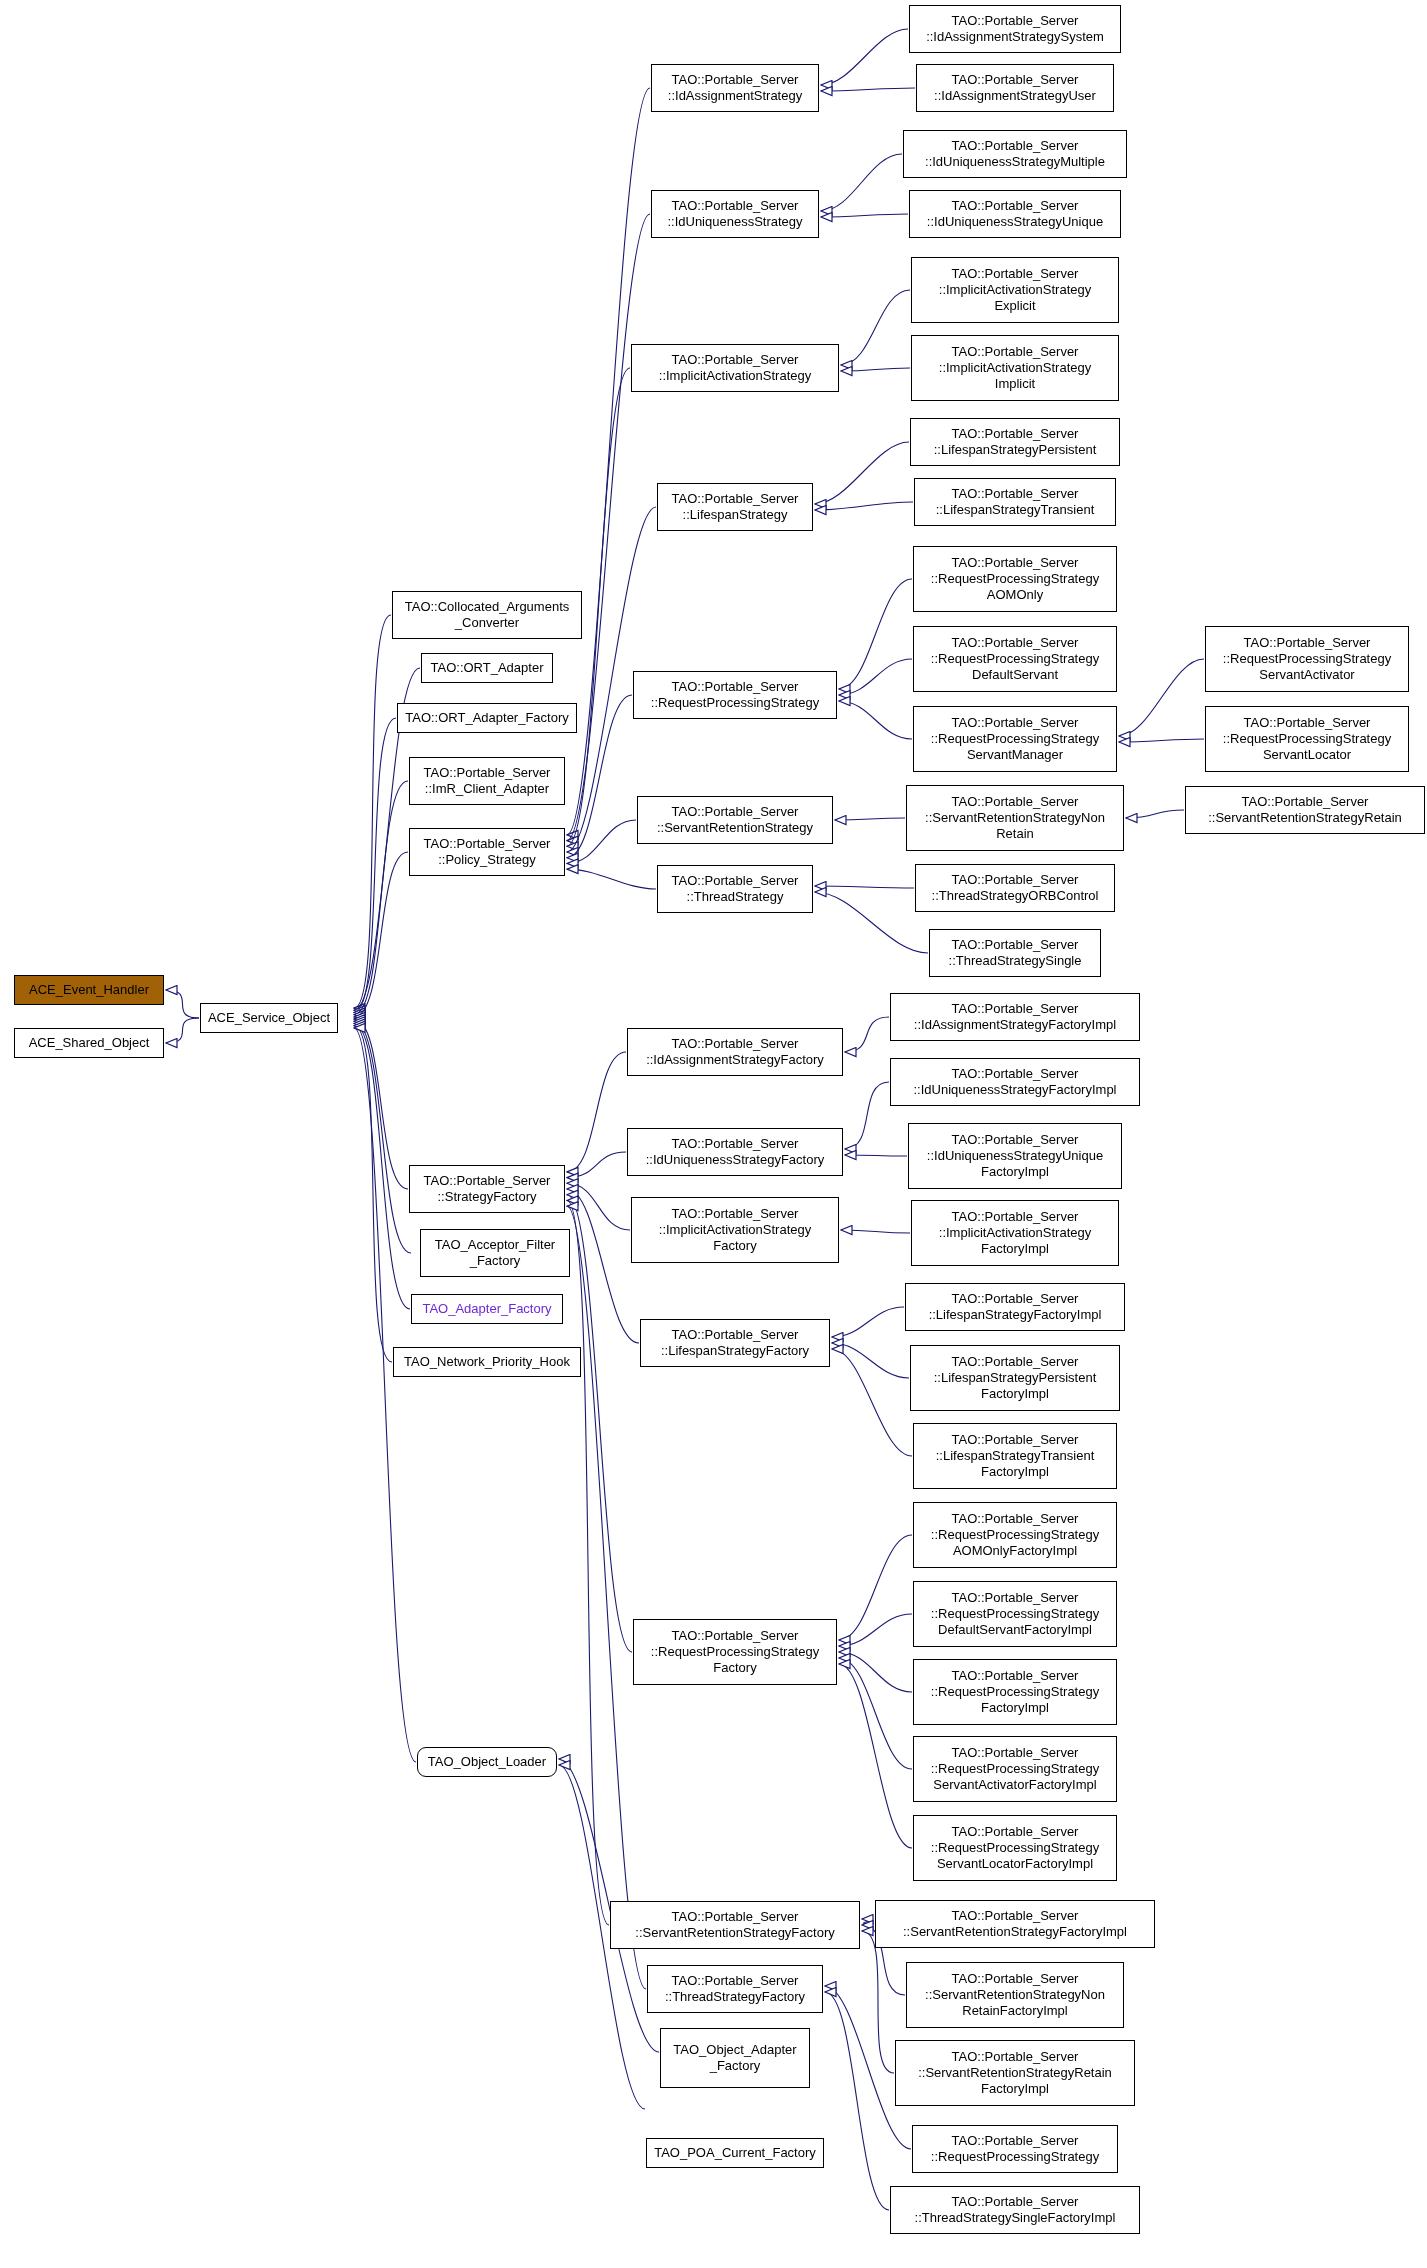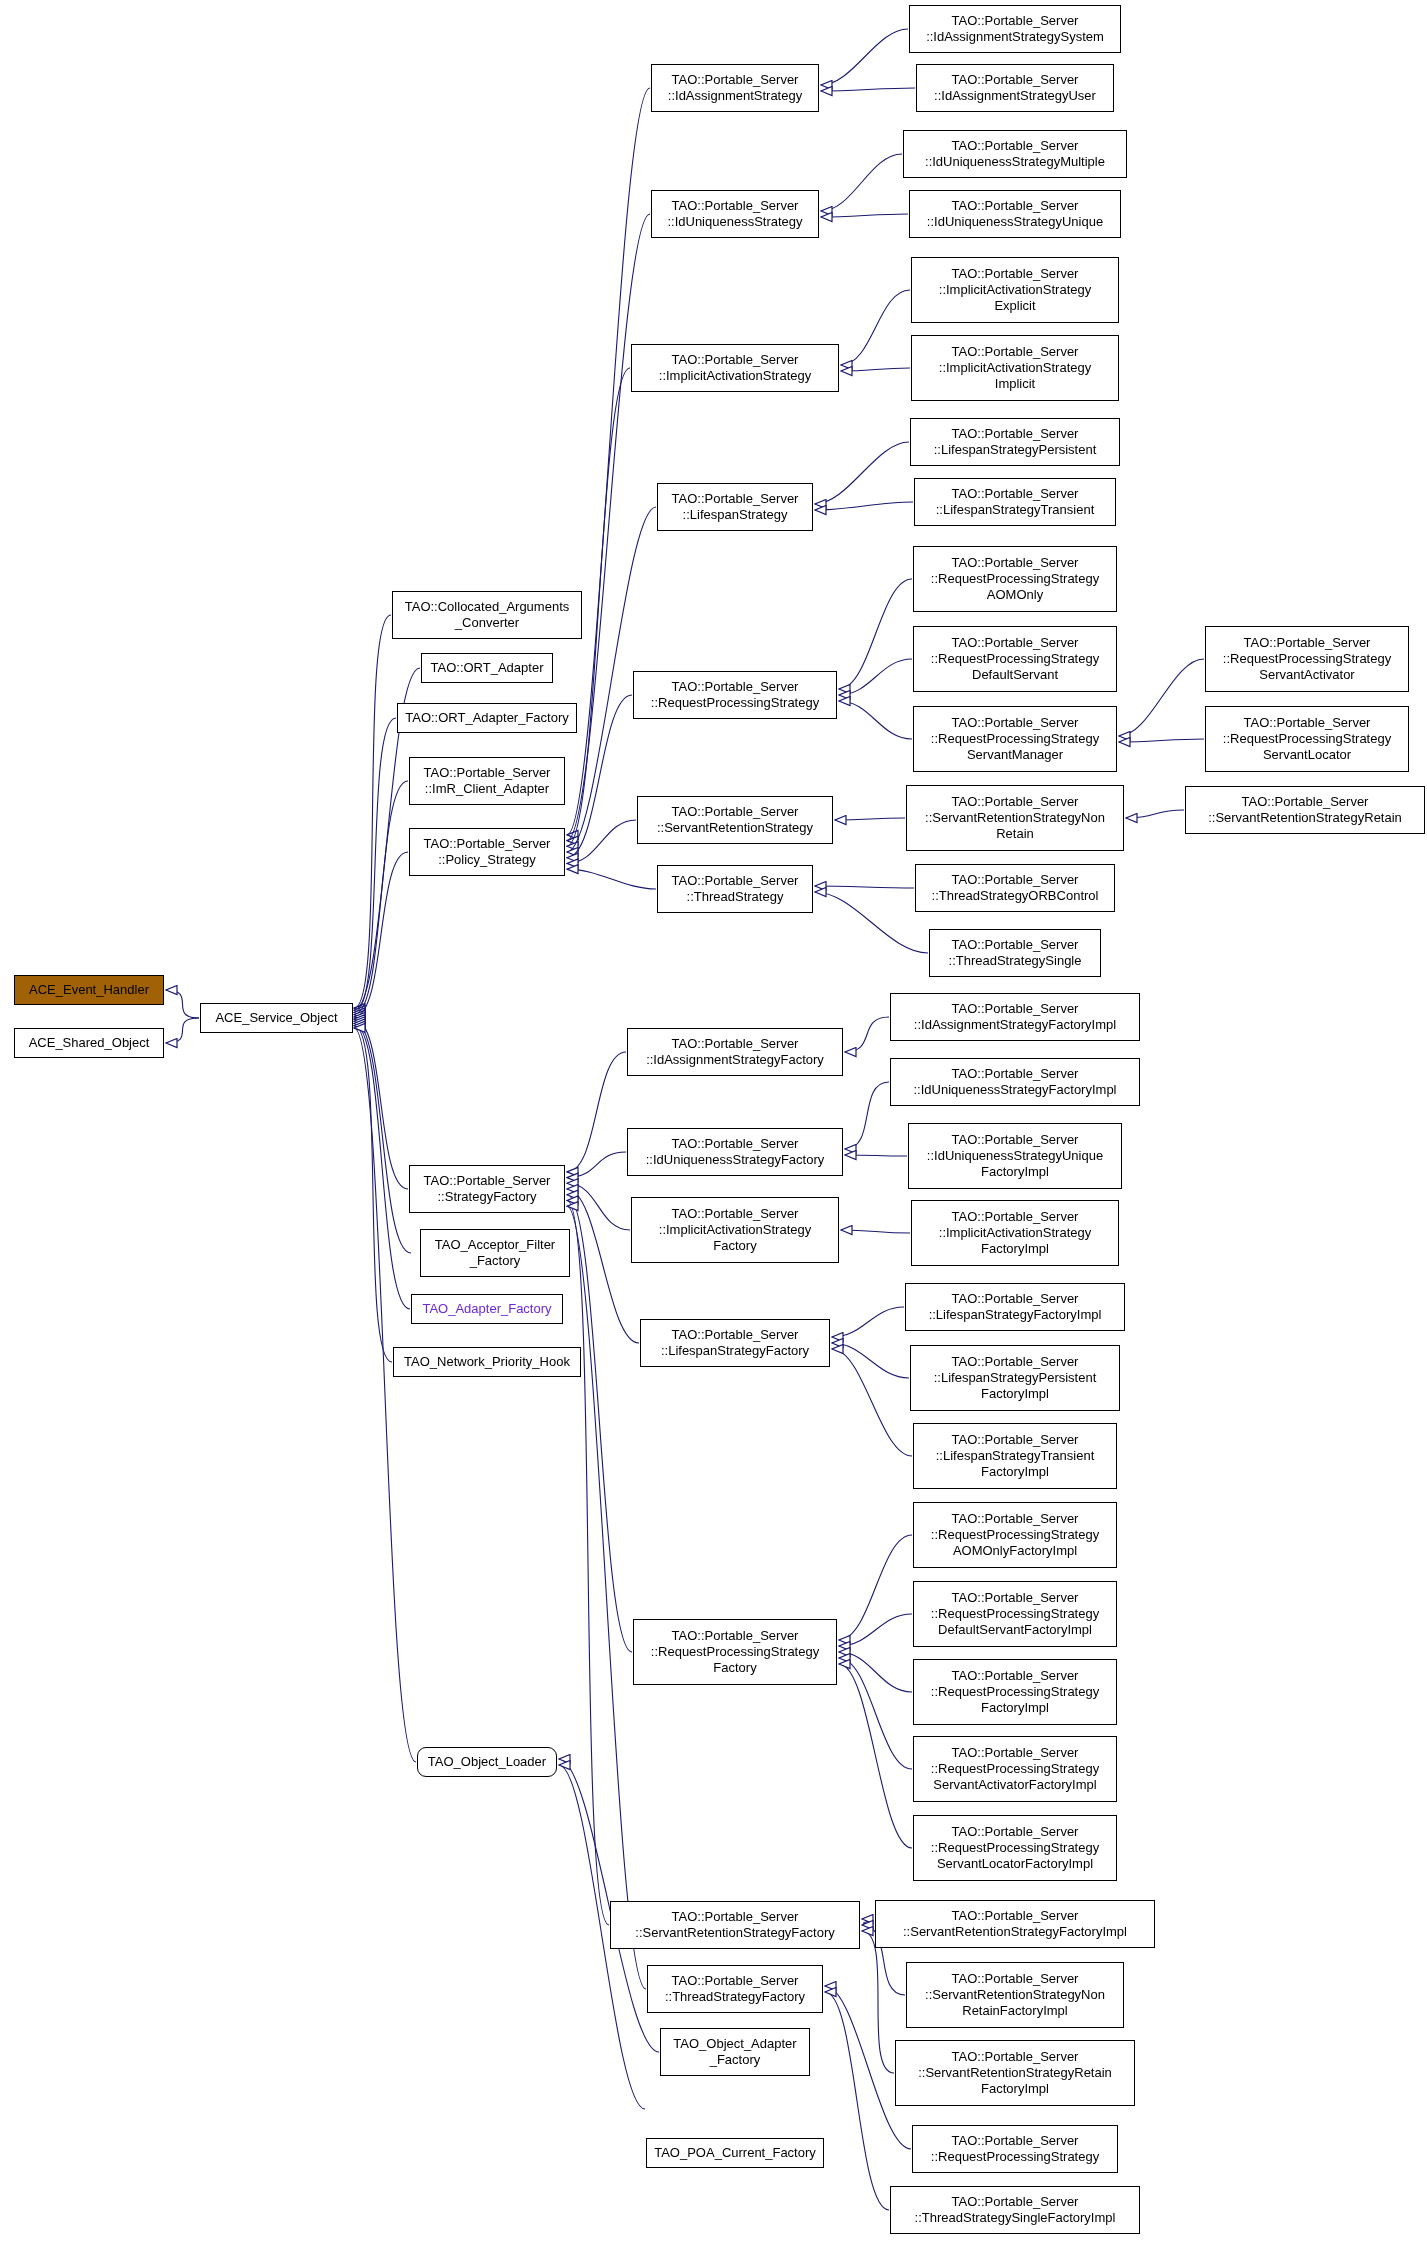--- a/index.html
+++ b/index.html
@@ -128,21 +128,21 @@
         <path d="M 1184 810 C 1152 810, 1158 818, 1126 818" class="edge" stroke="#191970" marker-end="url(#arrowhead)"></path>
       </g>
   </svg>
   <div id="node-layer">
       <div class="node" style="left: 14px; top: 975px; width: 150px; height: 30px; border-color: rgb(0, 0, 0); background: #a16207; color: rgb(0, 0, 0);">
         <div class="node-line">ACE_Event_Handler</div>
       </div>
       <div class="node" style="left: 14px; top: 1028px; width: 150px; height: 30px; border-color: rgb(0, 0, 0); background: rgb(255, 255, 255); color: rgb(0, 0, 0); align-items: center;">
         <div class="node-line">ACE_Shared_Object</div>
       </div>
-      <div class="node" style="left: 200px; top: 1003px; width: 153px; height: 30px; border-color: rgb(0, 0, 0); background: rgb(255, 255, 255); color: rgb(0, 0, 0);">
+      <div class="node" style="left: 200px; top: 1003px; width: 138px; height: 30px; border-color: rgb(0, 0, 0); background: rgb(255, 255, 255); color: rgb(0, 0, 0);">
         <div class="node-line">ACE_Service_Object</div>
       </div>
       <div class="node" style="left: 392px; top: 591px; width: 190px; height: 48px; border-color: rgb(0, 0, 0); background: rgb(255, 255, 255); color: rgb(0, 0, 0);">
         <div class="node-line">TAO::Collocated_Arguments</div>
         <div class="node-line">_Converter</div>
       </div>
       <div class="node" style="left: 421px; top: 653px; width: 132px; height: 30px; border-color: rgb(0, 0, 0); background: rgb(255, 255, 255); color: rgb(0, 0, 0);">
         <div class="node-line">TAO::ORT_Adapter</div>
       </div>
       <div class="node" style="left: 397px; top: 703px; width: 180px; height: 30px; border-color: rgb(0, 0, 0); background: rgb(255, 255, 255); color: rgb(0, 0, 0);">
@@ -224,21 +224,21 @@
         <div class="node-line">Factory</div>
       </div>
       <div class="node" style="left: 610px; top: 1901px; width: 250px; height: 48px; border-color: rgb(0, 0, 0); background: rgb(255, 255, 255); color: rgb(0, 0, 0);">
         <div class="node-line">TAO::Portable_Server</div>
         <div class="node-line">::ServantRetentionStrategyFactory</div>
       </div>
       <div class="node" style="left: 647px; top: 1965px; width: 176px; height: 48px; border-color: rgb(0, 0, 0); background: rgb(255, 255, 255); color: rgb(0, 0, 0);">
         <div class="node-line">TAO::Portable_Server</div>
         <div class="node-line">::ThreadStrategyFactory</div>
       </div>
-      <div class="node" style="left: 660px; top: 2028px; width: 150px; height: 48px; border-color: rgb(0, 0, 0); background: rgb(255, 255, 255); color: rgb(0, 0, 0);">
+      <div class="node" style="left: 660px; top: 2028px; width: 150px; height: 60px; border-color: rgb(0, 0, 0); background: rgb(255, 255, 255); color: rgb(0, 0, 0);">
         <div class="node-line">TAO_Object_Adapter</div>
         <div class="node-line">_Factory</div>
       </div>
       <div class="node" style="left: 646px; top: 2094px; width: 178px; height: 30px; border-color: rgb(0, 0, 0); background: rgb(255, 255, 255); color: rgb(0, 0, 0); margin-top: 44px;">
         <div class="node-line">TAO_POA_Current_Factory</div>
       </div>
       <div class="node" style="left: 909px; top: 5px; width: 212px; height: 48px; border-color: rgb(0, 0, 0); background: rgb(255, 255, 255); color: rgb(0, 0, 0);">
         <div class="node-line">TAO::Portable_Server</div>
         <div class="node-line">::IdAssignmentStrategySystem</div>
       </div>

